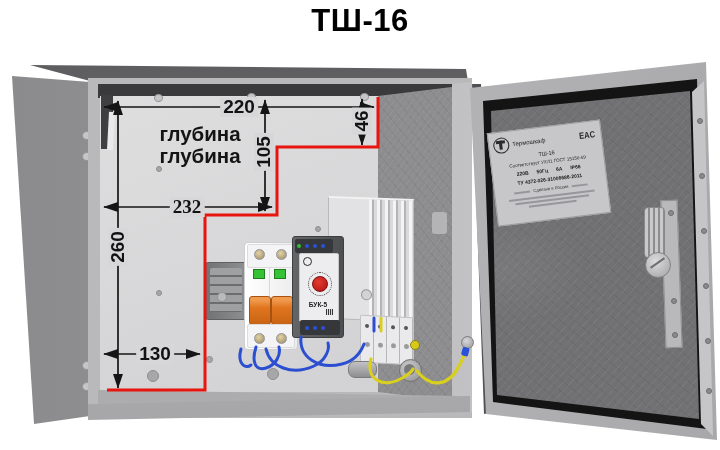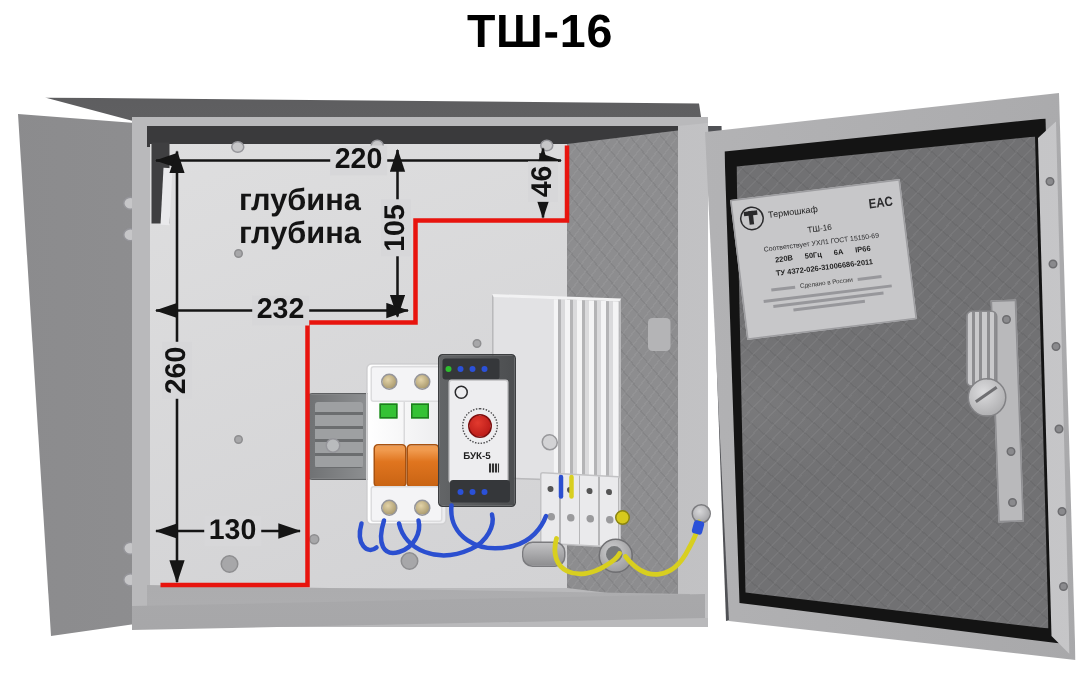--- a/index.html
+++ b/index.html
@@ -221,21 +221,21 @@
       <line x1="265" y1="100" x2="265" y2="211" marker-start="url(#arr)" marker-end="url(#arr)"></line>
       <line x1="104" y1="207" x2="272" y2="207" marker-start="url(#arr)" marker-end="url(#arr)"></line>
       <line x1="118" y1="101" x2="118" y2="388" marker-start="url(#arr)" marker-end="url(#arr)"></line>
       <line x1="104" y1="354" x2="200" y2="354" marker-start="url(#arr)" marker-end="url(#arr)"></line>
     </g>
   </svg>
 
   <div class="dim" style="left:239px;top:107px;">220</div>
   <div class="dim dimv" style="left:362px;top:121px;">46</div>
   <div class="dim dimv" style="left:264px;top:152px;">105</div>
-  <div class="dim" style="left:187px;top:207px;">232</div>
+  <div class="dim" style="left:187px;top:207px;font-family:Liberation Serif, serif;">232</div>
   <div class="dim dimv" style="left:118px;top:247px;">260</div>
   <div class="dim" style="left:155px;top:354px;">130</div>
   <div class="depth-note">
     <div>глубина</div>
     <div>глубина</div>
   </div>
 
 </div>
 
 </body></html>

